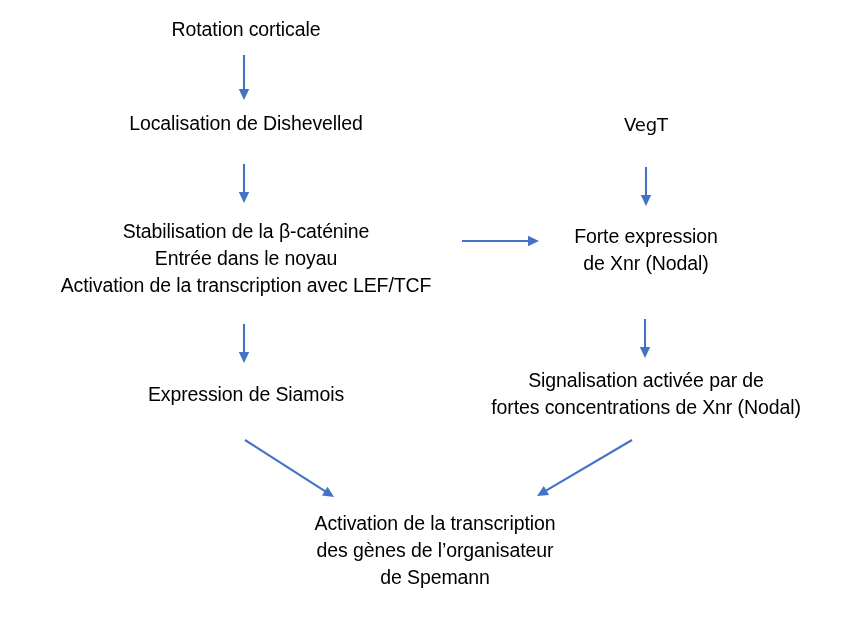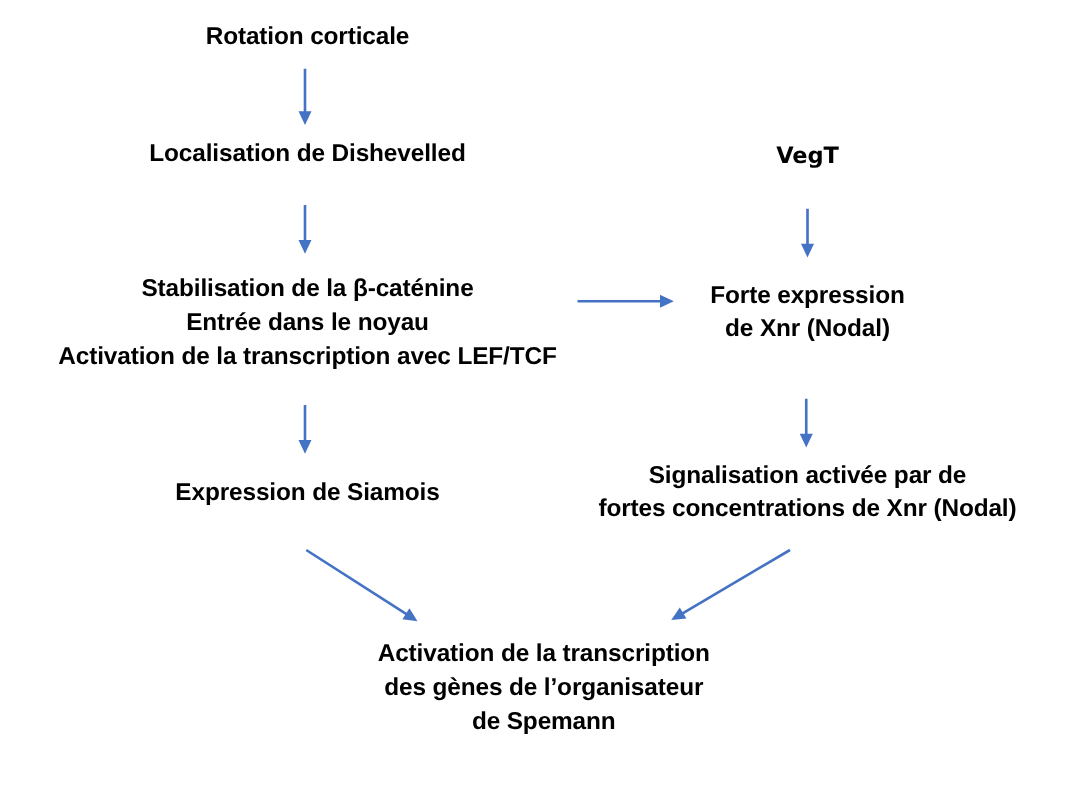--- a/index.html
+++ b/index.html
@@ -7,21 +7,20 @@
     padding: 0;
     background: #ffffff;
   }
   #canvas {
     position: relative;
     width: 852px;
     height: 628px;
     background: #ffffff;
     overflow: hidden;
     font-family: "Liberation Sans", sans-serif;
-    font-weight: bold;
   }
   .node {
     position: absolute;
     color: #000000;
     font-size: 19.5px;
     line-height: 27px;
     text-align: center;
     white-space: pre;
     letter-spacing: -0.1px;
   }

